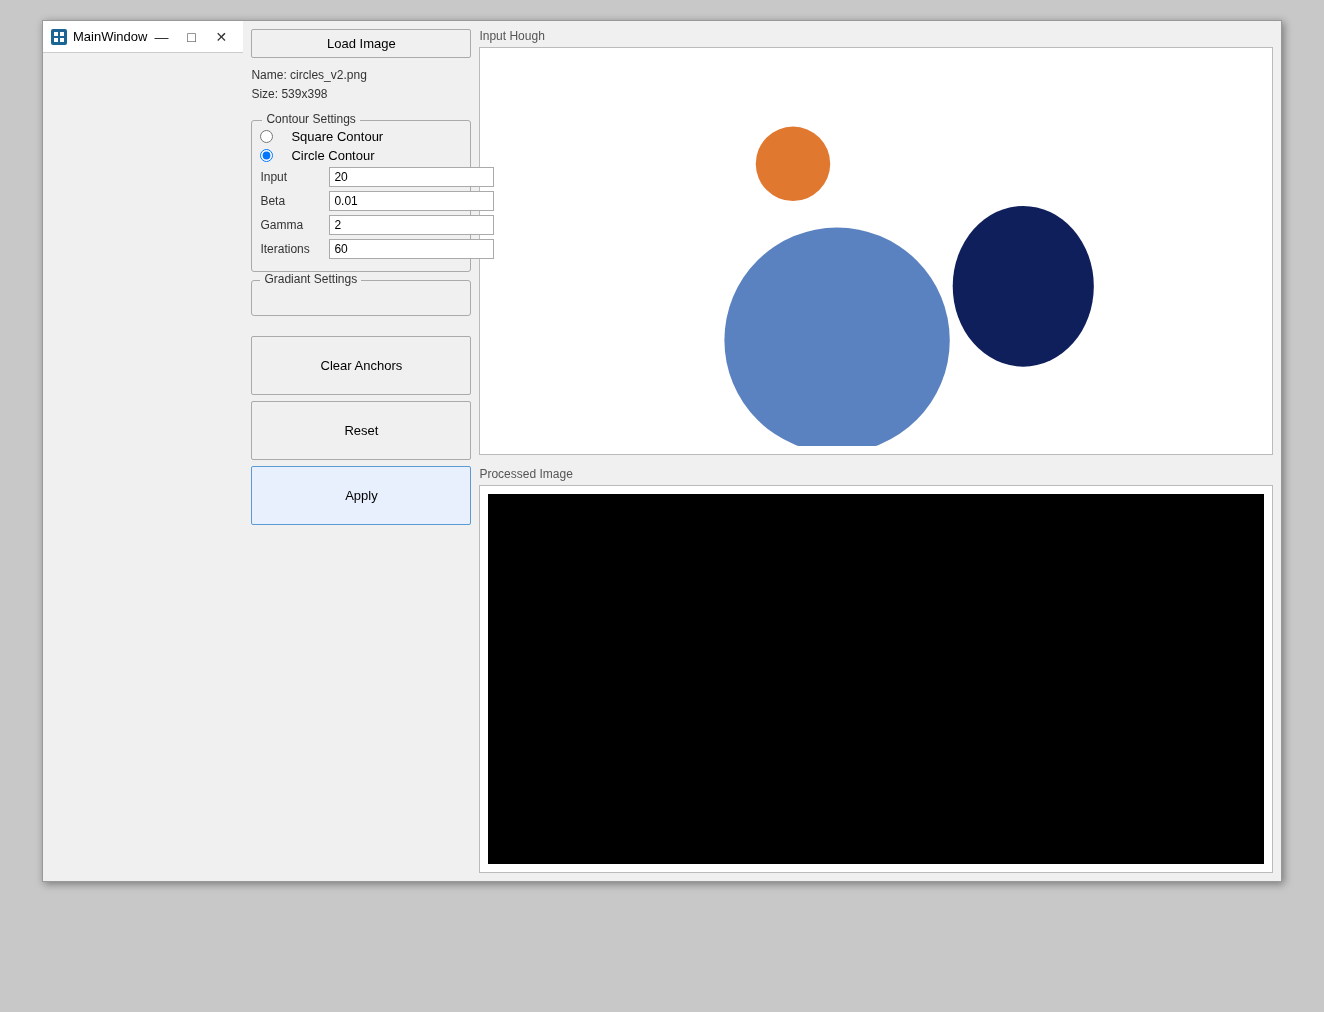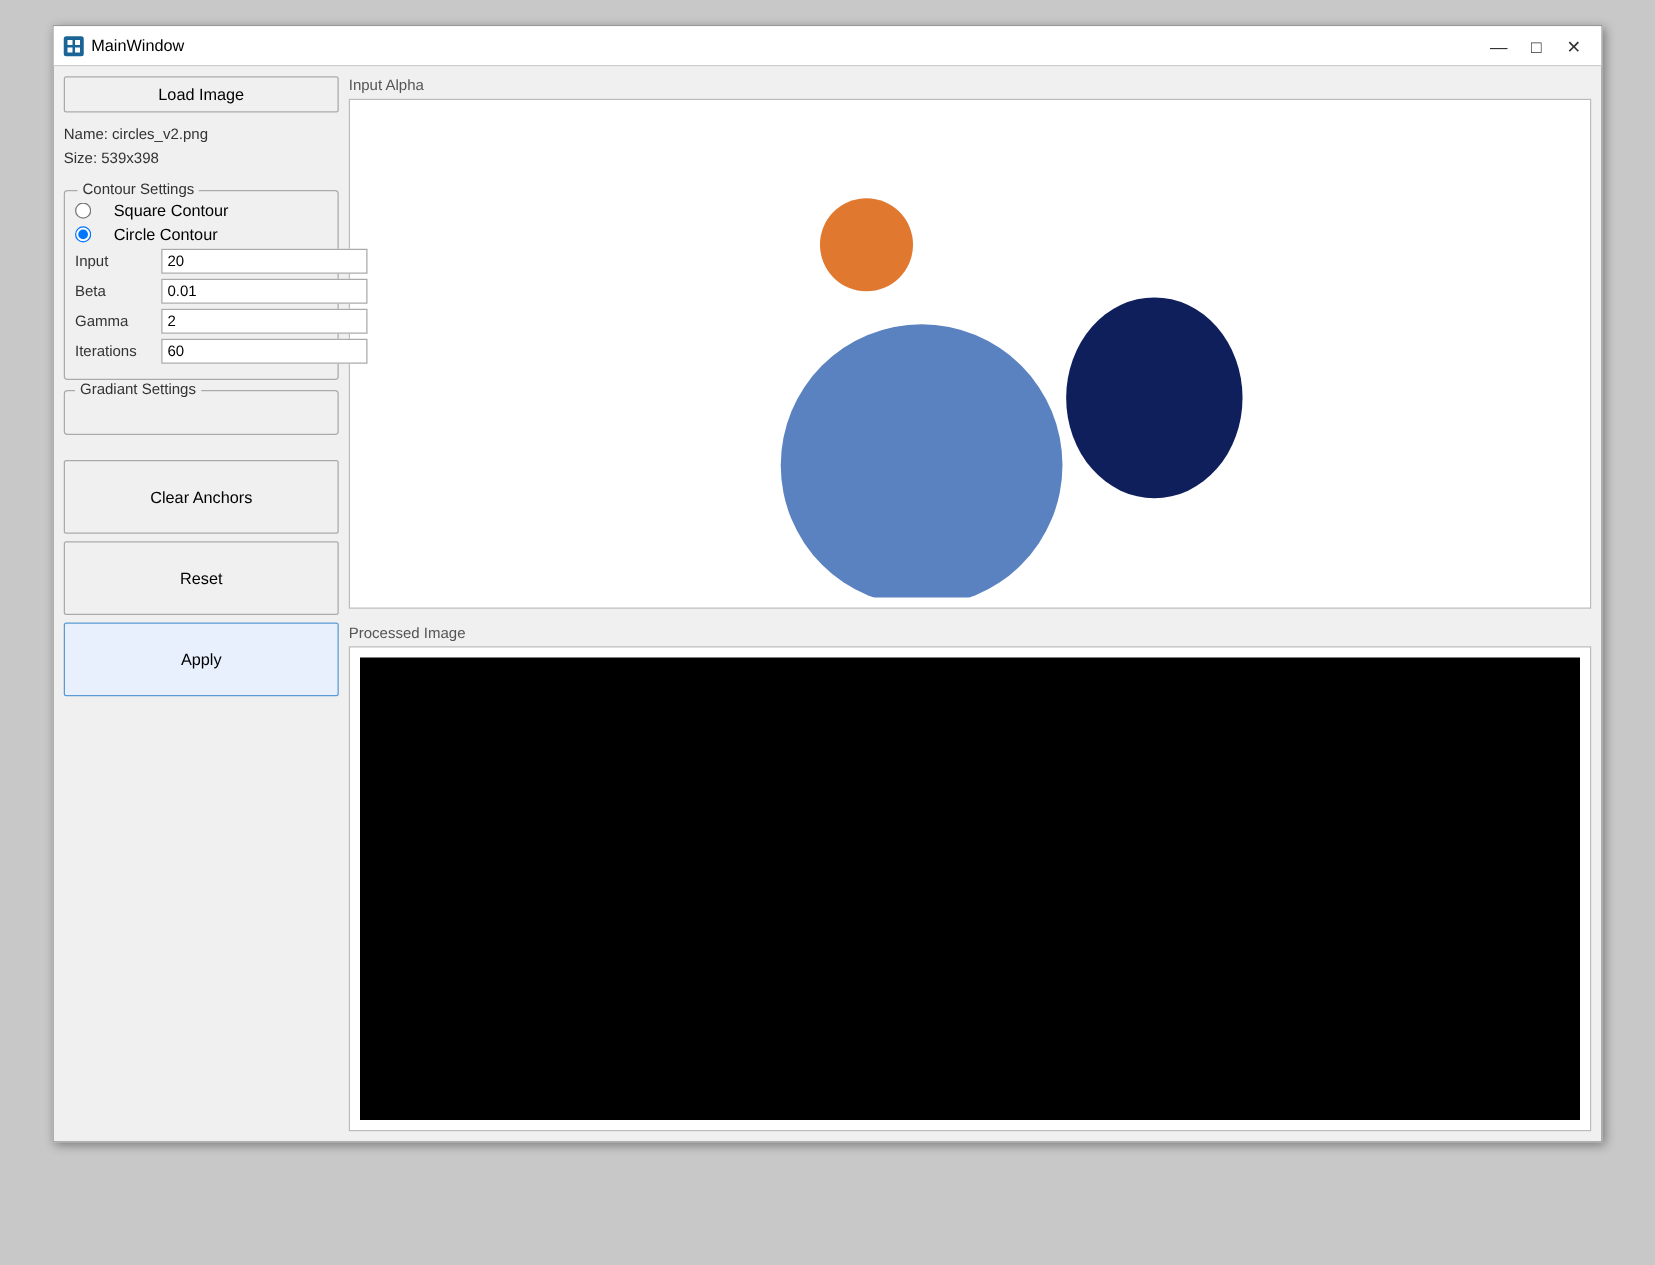--- a/index.html
+++ b/index.html
@@ -11,21 +11,20 @@
       justify-content: center;
       align-items: flex-start;
       padding: 20px;
     }
     .window {
       width: 1240px;
       background: #f0f0f0;
       border: 1px solid #999;
       box-shadow: 2px 2px 8px rgba(0,0,0,0.4);
       display: flex;
-      flex-direction: column;
       justify-content: space-between;
     }
     .title-bar {
       background: #fff;
       border-bottom: 1px solid #ccc;
       display: flex;
       align-items: center;
       justify-content: space-between;
       padding: 4px 8px;
       height: 32px;
@@ -308,21 +307,21 @@
       <div class="spacer"></div>
 
       <button class="action-btn">Clear Anchors</button>
       <button class="action-btn">Reset</button>
       <button class="action-btn apply">Apply</button>
     </div>
 
     <div class="image-panels">
 
       <div class="image-section">
-        <span class="image-label">Input Alpha</span>
+        <span class="image-label">Input Hough</span>
         <div class="image-container">
           <div class="input-canvas">
             <svg viewBox="0 0 539 398" xmlns="http://www.w3.org/2000/svg">
               <rect width="539" height="398" fill="white"></rect>
 
               <circle cx="185" cy="110" r="38" fill="#E07830"></circle>
 
               <circle cx="230" cy="290" r="115" fill="#5B82C0"></circle>
 
               <ellipse cx="420" cy="235" rx="72" ry="82" fill="#0F1F5C"></ellipse>

